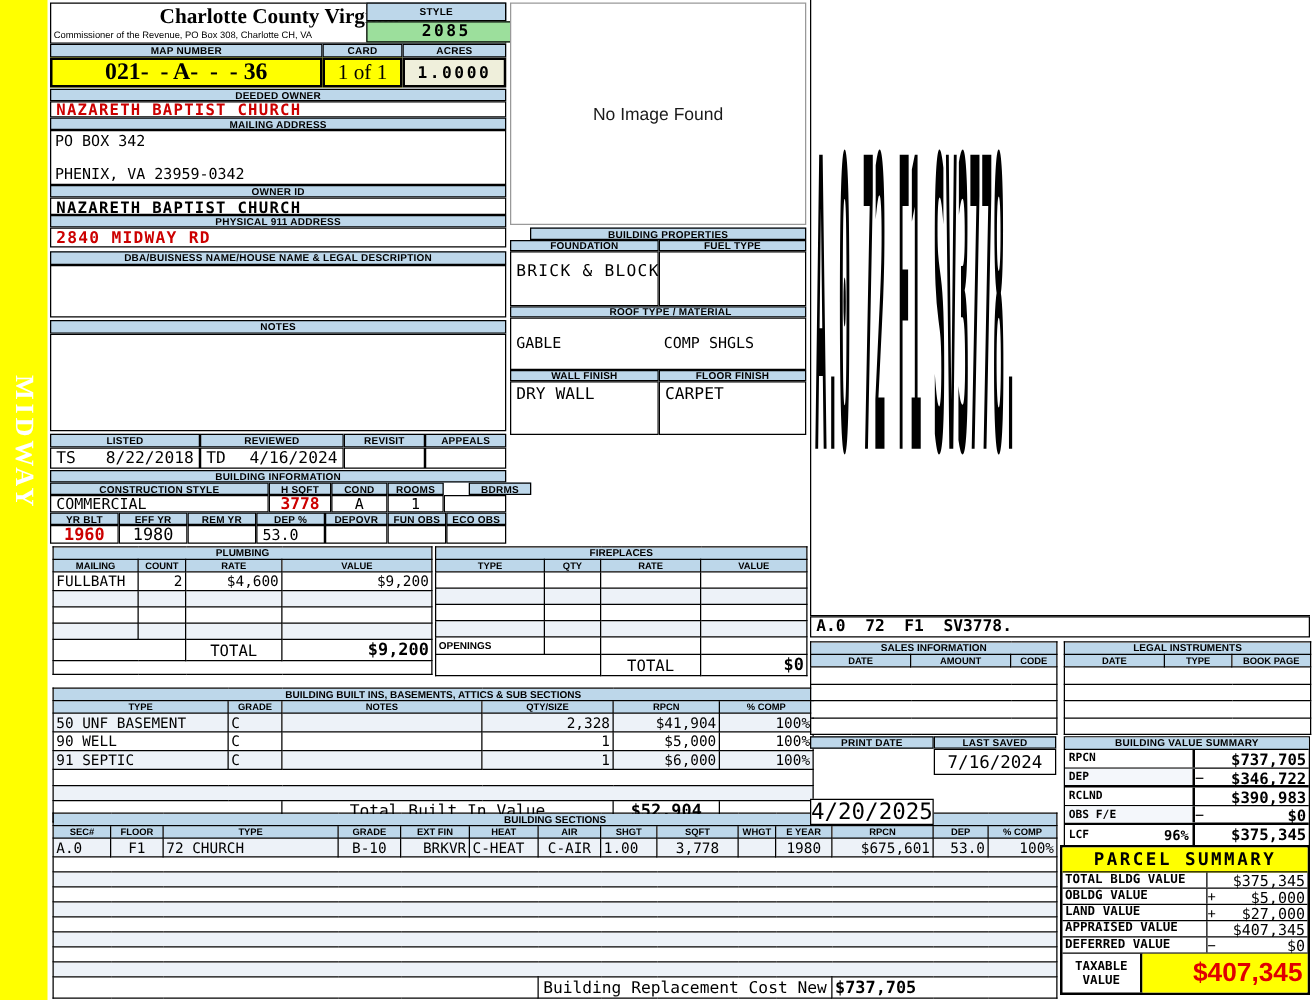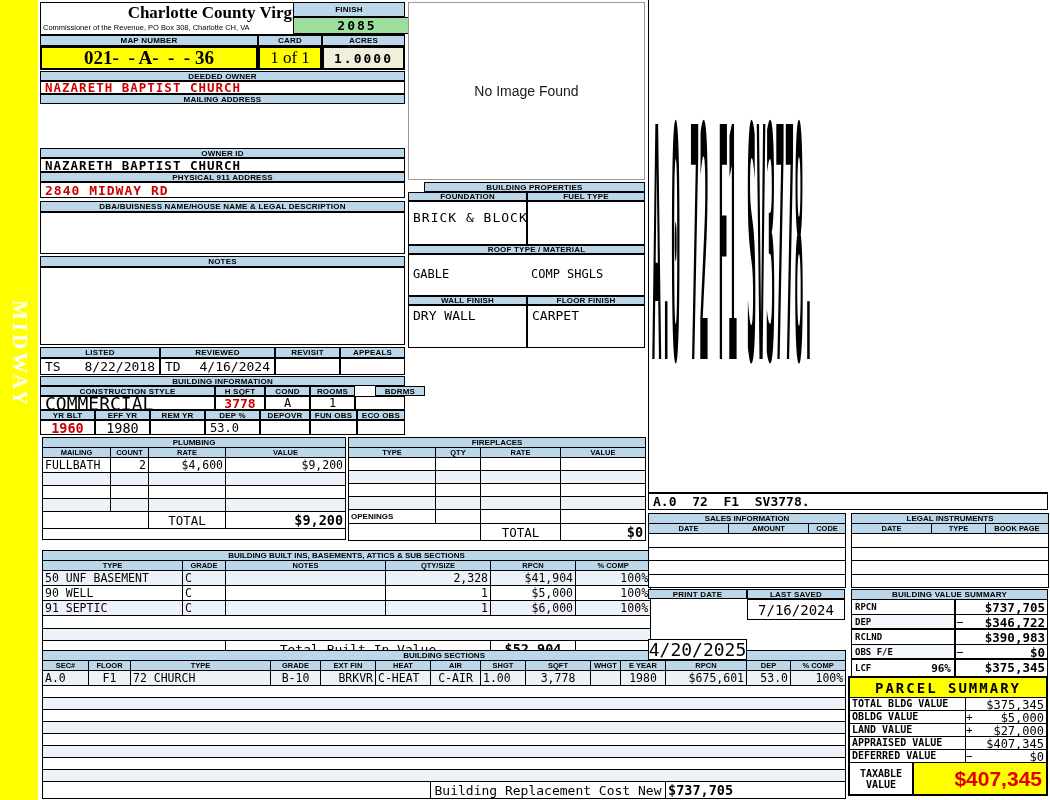--- a/index.html
+++ b/index.html
@@ -34,37 +34,41 @@
 
   <div class="abs yellow" style="left:0;top:0;width:38px;height:800px;">
     <div style="position:absolute;left:7px;top:300px;writing-mode:vertical-rl;color:#fff;
                 font:bold 21px 'Liberation Serif', serif;letter-spacing:3px;">MIDWAY</div>
   </div>
 
   <div class="abs" style="left:40px;top:2px;width:365px;height:33px;border:1px solid #000;background:#fff;">
     <div style="font:bold 17px 'Liberation Serif', serif;text-align:center;padding-left:2px;margin-top:0px;">Charlotte County Virginia</div>
     <div style="font:7.5px 'Liberation Sans', sans-serif;padding-left:2px;">Commissioner of the Revenue, PO Box 308, Charlotte CH, VA</div>
   </div>
-  <div class="abs hdr" style="left:293px;top:2px;width:112px;height:15px;">FINISH</div>
+  <div class="abs hdr" style="left:293px;top:2px;width:112px;height:15px;">STYLE</div>
   <div class="abs" style="left:293px;top:17px;width:128px;height:17px;border:1px solid #000;background:#9CDF9C;
               font:bold 13px 'DejaVu Sans Mono', monospace;letter-spacing:2px;display:flex;align-items:center;justify-content:center;">2085</div>
 
   <div class="abs hdr" style="left:40px;top:35px;width:218px;height:11px;">MAP NUMBER</div>
   <div class="abs hdr" style="left:258px;top:35px;width:64px;height:11px;">CARD</div>
   <div class="abs hdr" style="left:322px;top:35px;width:83px;height:11px;">ACRES</div>
   <div class="abs yellow" style="left:40px;top:46px;width:218px;height:24px;border:2px solid #000;
               font:bold 19px 'Liberation Serif', serif;display:flex;align-items:center;justify-content:center;white-space:pre;">021-  - A-  -  - 36</div>
   <div class="abs yellow" style="left:258px;top:46px;width:64px;height:24px;border:2px solid #000;
               font:17px 'Liberation Serif', serif;display:flex;align-items:center;justify-content:center;">1 of 1</div>
   <div class="abs" style="left:322px;top:46px;width:83px;height:24px;border:2px solid #000;background:#EFEFDB;
               font:bold 13px 'DejaVu Sans Mono', monospace;letter-spacing:2px;display:flex;align-items:center;justify-content:center;">1.0000</div>
 
   <div class="abs hdr" style="left:40px;top:71px;width:365px;height:10px;">DEEDED OWNER</div>
   <div class="abs valbox b red" style="left:40px;top:81px;width:365px;height:13px;font-size:12.5px;letter-spacing:1px;">NAZARETH BAPTIST CHURCH</div>
   <div class="abs hdr" style="left:40px;top:94px;width:365px;height:10px;">MAILING ADDRESS</div>
+  <div class="abs" style="left:40px;top:104px;width:365px;height:44px;border:1px solid #000;background:#fff;">
+    <div class="mono" style="font-size:12px;padding:1px 3px;">PO BOX 342</div>
+    <div class="mono" style="font-size:12px;padding:0 3px;position:absolute;bottom:1px;">PHENIX, VA 23959-0342</div>
+  </div>
   <div class="abs hdr" style="left:40px;top:148px;width:365px;height:10px;">OWNER ID</div>
   <div class="abs valbox b" style="left:40px;top:158px;width:365px;height:14px;font-size:12.5px;letter-spacing:1px;">NAZARETH BAPTIST CHURCH</div>
   <div class="abs hdr" style="left:40px;top:172px;width:365px;height:10px;">PHYSICAL 911 ADDRESS</div>
   <div class="abs valbox b red" style="left:40px;top:182px;width:365px;height:16px;font-size:13px;letter-spacing:1px;">2840 MIDWAY RD</div>
 
   <div class="abs hdr" style="left:40px;top:201px;width:365px;height:11px;">DBA/BUISNESS NAME/HOUSE NAME &amp; LEGAL DESCRIPTION</div>
   <div class="abs" style="left:40px;top:212px;width:365px;height:42px;border:1px solid #000;background:#fff;"></div>
   <div class="abs hdr" style="left:40px;top:256px;width:365px;height:11px;">NOTES</div>
   <div class="abs" style="left:40px;top:267px;width:365px;height:78px;border:1px solid #000;background:#fff;"></div>
 
@@ -82,21 +86,21 @@
   </div>
   <div class="abs valbox" style="left:275px;top:358px;width:65px;height:17px;"></div>
   <div class="abs valbox" style="left:340px;top:358px;width:65px;height:17px;"></div>
 
   <div class="abs hdr" style="left:40px;top:376px;width:365px;height:10px;">BUILDING INFORMATION</div>
   <div class="abs hdr" style="left:40px;top:386px;width:175px;height:10px;">CONSTRUCTION STYLE</div>
   <div class="abs hdr" style="left:215px;top:386px;width:50px;height:10px;">H SQFT</div>
   <div class="abs hdr" style="left:265px;top:386px;width:45px;height:10px;">COND</div>
   <div class="abs hdr" style="left:310px;top:386px;width:45px;height:10px;">ROOMS</div>
   <div class="abs hdr" style="left:355px;top:386px;width:50px;height:10px;margin-left:20px;">BDRMS</div>
-  <div class="abs valbox" style="left:40px;top:396px;width:175px;height:14px;font-size:18px;">COMMERCIAL</div>
+  <div class="abs valbox" style="left:40px;top:396px;width:175px;height:14px;font-size:12px;">COMMERCIAL</div>
   <div class="abs valbox b red" style="left:215px;top:396px;width:50px;height:14px;justify-content:center;font-size:13px;">3778</div>
   <div class="abs valbox" style="left:265px;top:396px;width:45px;height:14px;justify-content:center;">A</div>
   <div class="abs valbox" style="left:310px;top:396px;width:45px;height:14px;justify-content:center;">1</div>
   <div class="abs valbox" style="left:355px;top:396px;width:50px;height:14px;"></div>
   <div class="abs hdr" style="left:40px;top:410px;width:55px;height:10px;">YR BLT</div>
   <div class="abs hdr" style="left:95px;top:410px;width:55px;height:10px;">EFF YR</div>
   <div class="abs hdr" style="left:150px;top:410px;width:55px;height:10px;">REM YR</div>
   <div class="abs hdr" style="left:205px;top:410px;width:55px;height:10px;">DEP %</div>
   <div class="abs hdr" style="left:260px;top:410px;width:50px;height:10px;">DEPOVR</div>
   <div class="abs hdr" style="left:310px;top:410px;width:47px;height:10px;">FUN OBS</div>

